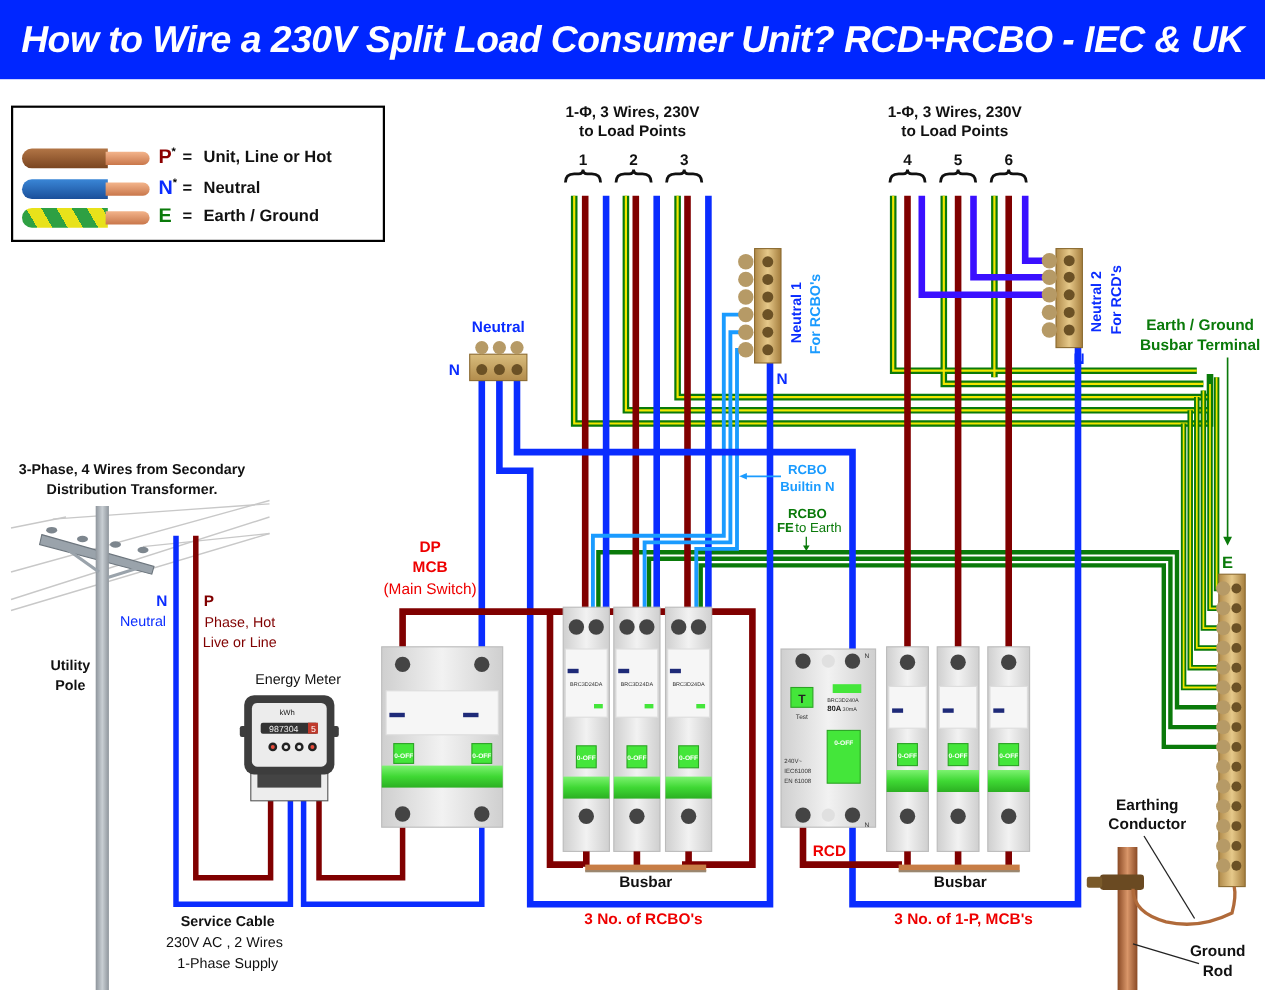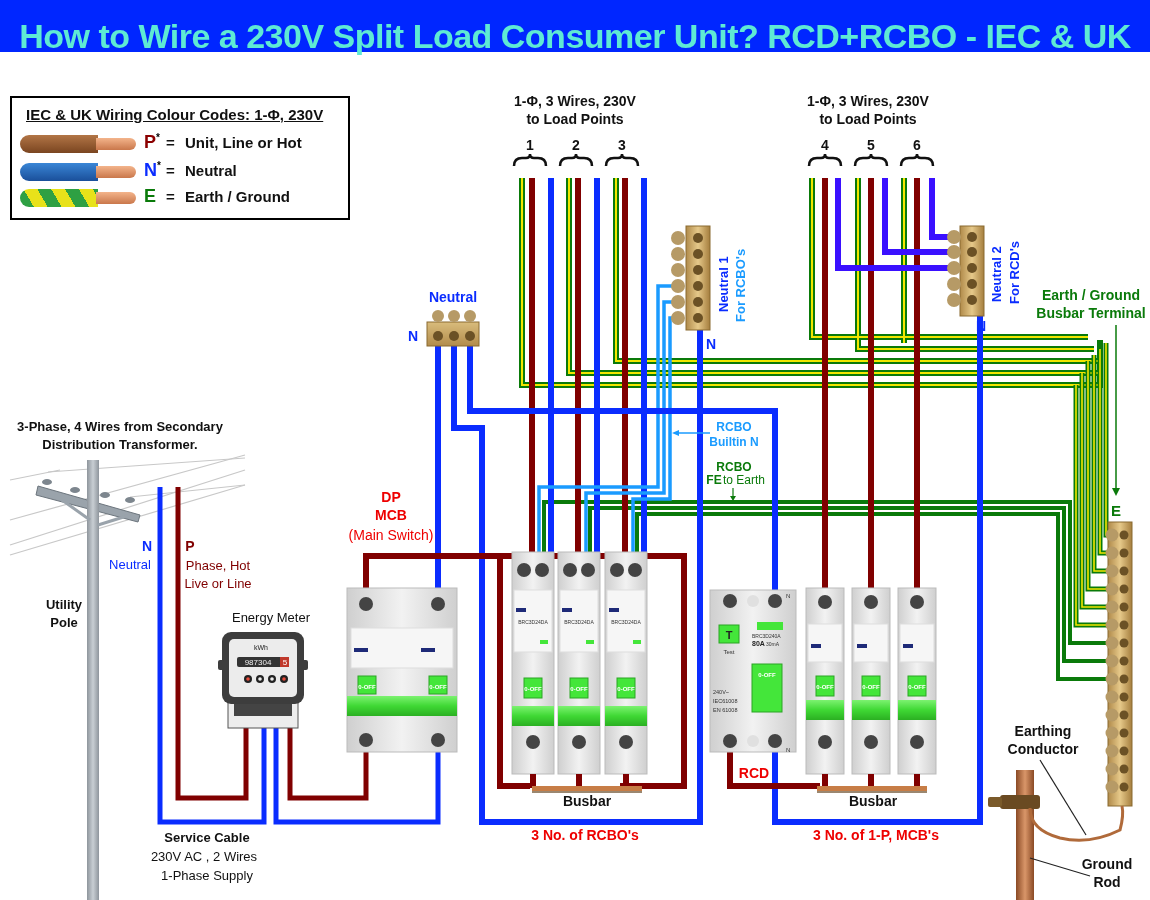--- a/index.html
+++ b/index.html
@@ -1,18 +1,18 @@
 <!DOCTYPE html>
 <html><head>
 <meta charset="utf-8">
 <style>
   html,body{margin:0;padding:0;background:#fff;}
   body{width:1150px;height:900px;position:relative;overflow:hidden;font-family:"Liberation Sans",sans-serif;}
-  .title-bar{position:absolute;left:0;top:0;width:1150px;height:52px;background:#0026ff;color:#5eead4;
-    font-family:"Liberation Sans",sans-serif;font-weight:bold;font-size:34px;line-height:72px;text-align:center;letter-spacing:-0.5px;}
+  .title-bar{position:absolute;left:0;top:0;width:1150px;height:72px;background:#0026ff;color:#ffffff;
+    font-family:"Liberation Sans",sans-serif;font-weight:bold;font-size:34px;line-height:72px;text-align:center;letter-spacing:-0.5px;font-style:italic;}
   svg#diagram{position:absolute;left:0;top:0;}
   .lbl{font-family:"Liberation Sans",sans-serif;}
   .legend-box{position:absolute;left:10px;top:96px;width:336px;height:120px;border:2px solid #000;background:#fff;}
   .legend-title{position:absolute;left:14px;top:8px;font-weight:bold;font-size:15px;text-decoration:underline;color:#111;}
   .legend-row{position:absolute;left:8px;height:24px;width:320px;}
   .wire-sample{position:absolute;left:0;top:3px;width:78px;height:18px;border-radius:9px 0 0 9px;}
   .wire-core{position:absolute;left:76px;top:6px;width:40px;height:12px;border-radius:0 6px 6px 0;background:linear-gradient(#f3b48b,#c9774b);}
   .legend-sym{position:absolute;left:124px;top:0;font-weight:bold;font-size:18px;}
   .legend-sym sup{font-size:10px;color:#000;}
   .legend-eq{position:absolute;left:146px;top:2px;font-weight:bold;font-size:15px;color:#111;}
@@ -474,21 +474,20 @@
   <text class="lbl" x="190" y="551" font-size="14" font-weight="bold" text-anchor="middle" fill="#800000">P</text>
   <text class="lbl" x="218" y="570" font-size="13" text-anchor="middle" fill="#800000">Phase, Hot</text>
   <text class="lbl" x="218" y="588" font-size="13" text-anchor="middle" fill="#800000">Live or Line</text>
   <text class="lbl" x="207" y="842" font-size="13" font-weight="bold" text-anchor="middle" fill="#111">Service Cable</text>
   <text class="lbl" x="204" y="861" font-size="13" text-anchor="middle" fill="#111">230V AC , 2 Wires</text>
   <text class="lbl" x="207" y="880" font-size="13" text-anchor="middle" fill="#111">1-Phase Supply</text>
   <text class="lbl" x="271" y="622" font-size="13" text-anchor="middle" fill="#111">Energy Meter</text>
 </svg>
 
 <div class="legend-box">
-  <div class="legend-title">IEC &amp; UK Wiring Colour Codes: 1-Φ, 230V</div>
   <div class="legend-row" style="top:34px">
     <div class="wire-sample" style="background:linear-gradient(#b27546,#7a4520)"></div>
     <div class="wire-core"></div>
     <div class="legend-sym" style="color:#8b0000"><span>P</span><sup>*</sup></div>
     <div class="legend-eq">=</div>
     <div class="legend-text">Unit, Line or  Hot</div>
   </div>
   <div class="legend-row" style="top:62px">
     <div class="wire-sample" style="background:linear-gradient(#3a86d6,#1a4f9a)"></div>
     <div class="wire-core"></div>

